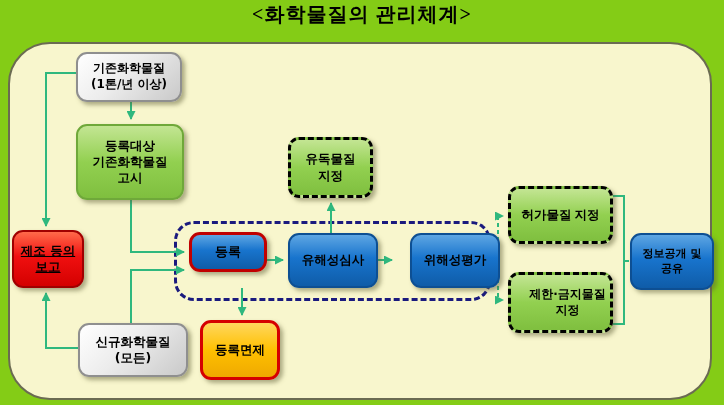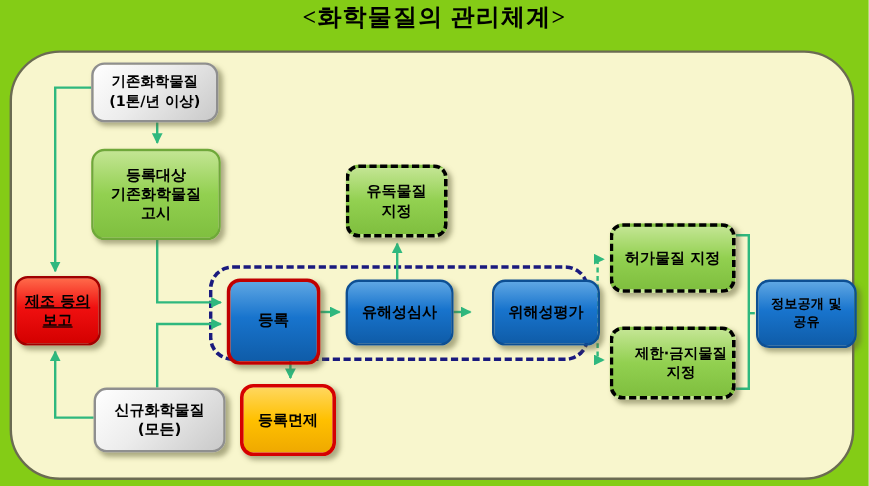--- a/index.html
+++ b/index.html
@@ -50,25 +50,25 @@
   .orange{
     background:linear-gradient(180deg,#ffd75e 0%,#ffc000 50%,#efa900 100%);
     border:3px solid #d50000;
   }
   .u{text-decoration:underline;}
   
   .b-existing{left:76px;top:52px;width:106px;height:50px;font-size:12px;}
   .b-notice{left:76px;top:124px;width:108px;height:76px;}
   .b-report{left:12px;top:230px;width:72px;height:58px;}
   .b-new{left:78px;top:323px;width:110px;height:54px;}
-  .b-register{left:189px;top:232px;width:78px;height:72px;font-size:13px;}
+  .b-register{left:189px;top:232px;width:78px;height:40px;font-size:13px;}
   .b-hazard{left:288px;top:233px;width:90px;height:55px;}
   .b-risk{left:397px;top:233px;width:90px;height:55px;margin-left:13px;}
   .b-toxic{left:288px;top:137px;width:85px;height:61px;}
-  .b-permit{left:508px;top:186px;width:105px;height:58px;}
+  .b-permit{left:508px;top:186px;width:105px;height:58px;font-family:Liberation Serif, serif;}
   .b-restrict{left:508px;top:272px;width:105px;height:61px;font-size:12px;padding-left:14px;}
   .b-info{left:630px;top:233px;width:84px;height:57px;font-size:11px;}
   .b-exempt{left:200px;top:320px;width:80px;height:60px;}
 </style>
 </head>
 <body>
 
 <div class="stage">
 
   <div class="title">&lt;화학물질의  관리체계&gt;</div>

